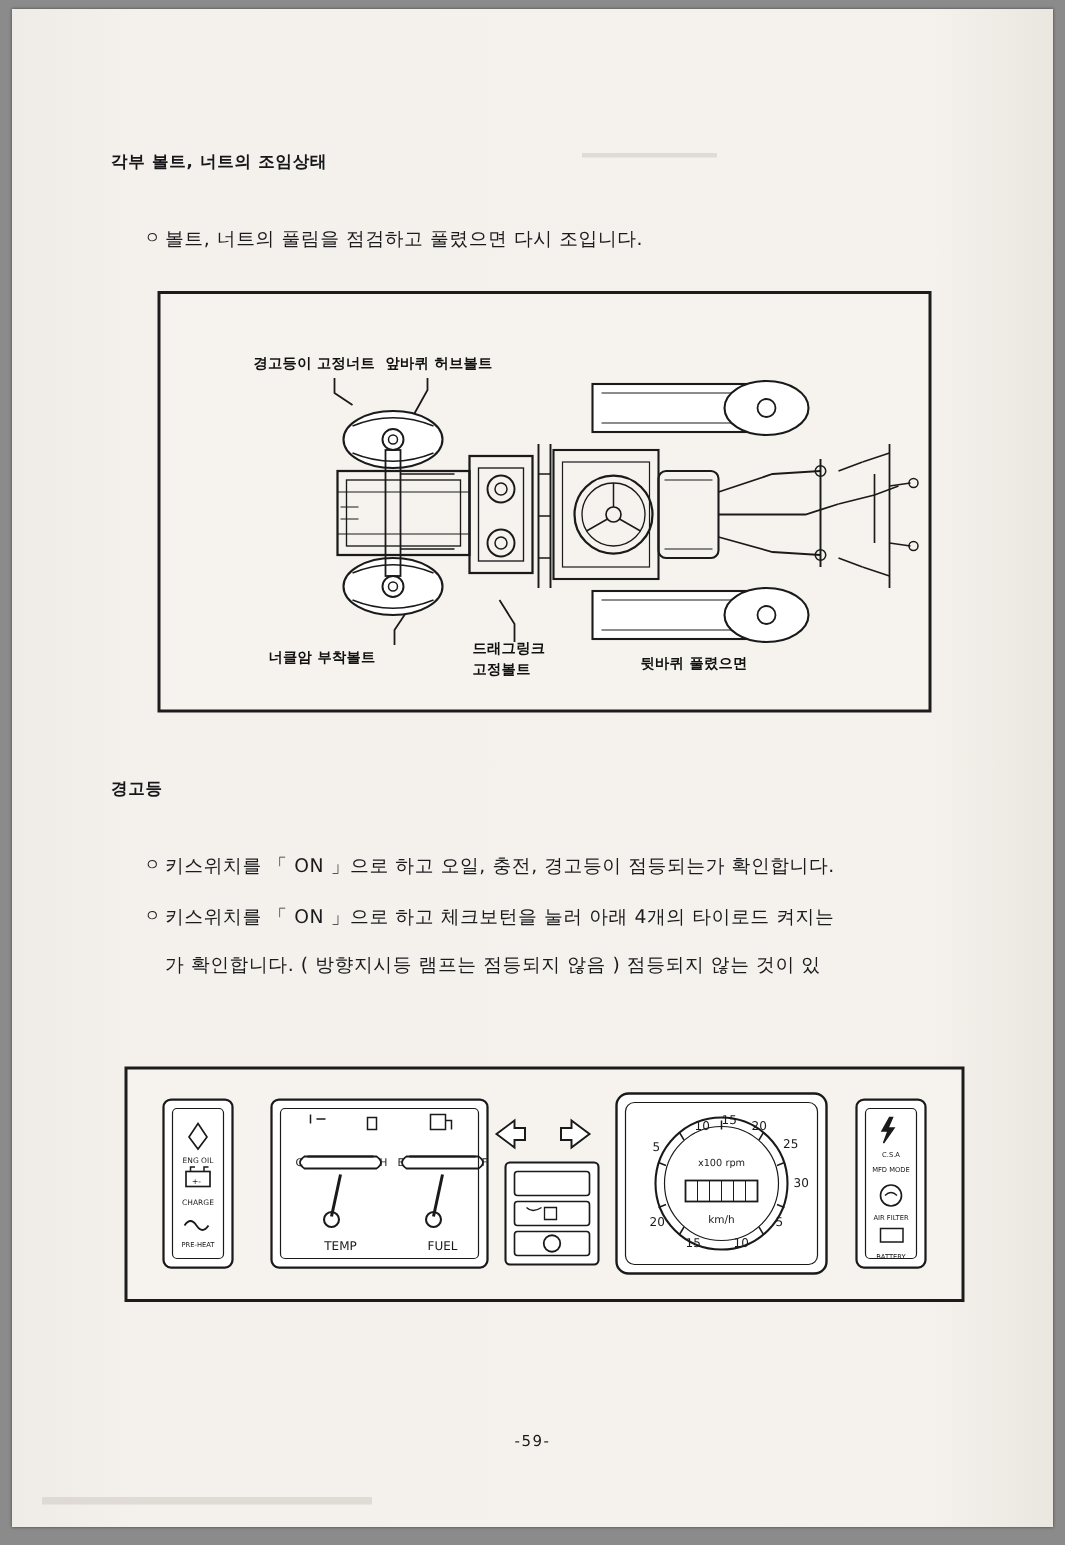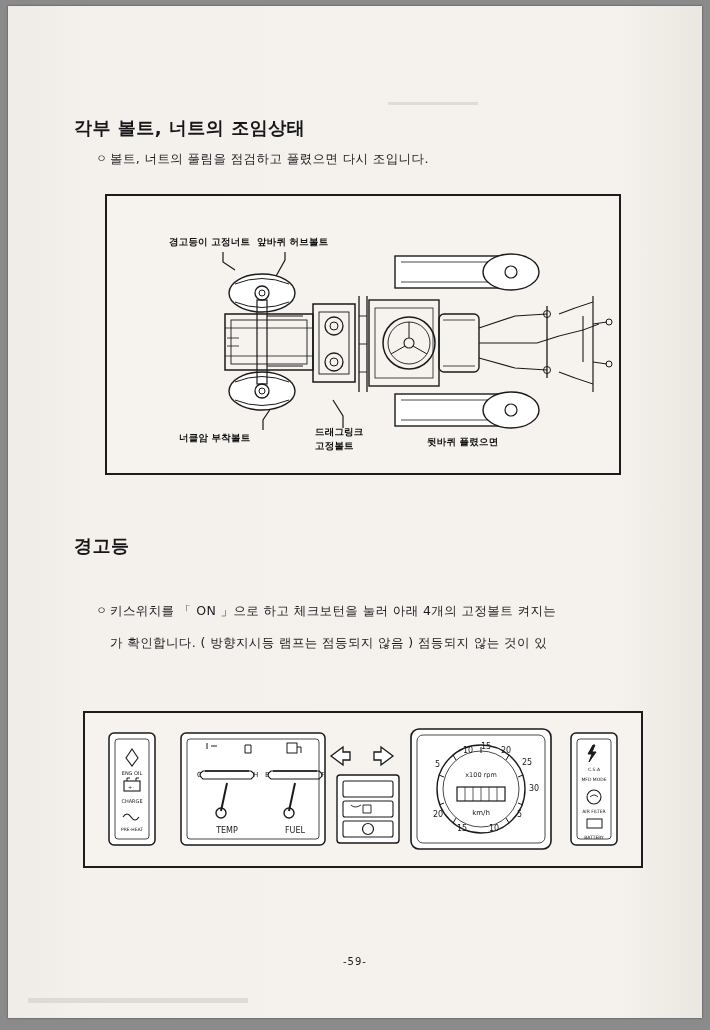--- a/index.html
+++ b/index.html
@@ -25,25 +25,24 @@
   .page-inner {
     position: absolute;
     left: 0; top: 0; right: 0; bottom: 0;
     background: linear-gradient(90deg, #efece7 0%, #f4f1ec 12%, #f5f2ed 88%, #eae7e1 100%);
   }
 
   
   .h-sec {
     position: absolute;
     font-family: "DejaVu Sans", sans-serif;
-    font-size: 18px;
+    font-size: 11px;
     font-weight: bold;
     color: #17171a;
     letter-spacing: 0.5px;
-    margin-top: 16px;
   }
   .bullet {
     position: absolute;
     font-family: "DejaVu Sans", sans-serif;
     font-size: 12.5px;
     color: #1b1b1e;
     letter-spacing: 0.4px;
     line-height: 26px;
   }
   .bullet .mark {
@@ -200,22 +199,25 @@
       <div class="lbl" style="left:62px; top:40px;">경고등이 고정너트</div>
       <div class="lbl" style="left:150px; top:40px;">앞바퀴 허브볼트</div>
       <div class="lbl" style="left:72px; top:236px;">너클암 부착볼트</div>
       <div class="lbl" style="left:208px; top:230px;">드래그링크</div>
       <div class="lbl" style="left:208px; top:244px;">고정볼트</div>
       <div class="lbl" style="left:320px; top:240px;">뒷바퀴 풀렸으면</div>
     </div>
 
     <div class="h-sec" style="left:66px; top:512px;">경고등</div>
 
+    <div class="bullet" style="left:88px; top:558px; width:580px;">
+      <span class="mark">ㅇ</span><span class="txt">키스위치를 「 ON 」으로 하고 오일, 충전, 경고등이 점등되는가 확인합니다.</span>
+    </div>
     <div class="bullet" style="left:88px; top:592px; width:580px;">
-      <span class="mark">ㅇ</span><span class="txt">키스위치를 「 ON 」으로 하고 체크보턴을 눌러 아래 4개의 고정볼트  켜지는</span>
+      <span class="mark">ㅇ</span><span class="txt">키스위치를 「 ON 」으로 하고 체크보턴을 눌러 아래 4개의 타이로드  켜지는</span>
     </div>
     <div class="bullet" style="left:88px; top:624px; width:580px;">
       <span class="mark"></span><span class="txt">가 확인합니다. ( 방향지시등 램프는 점등되지 않음 ) 점등되지 않는 것이  있</span>
     </div>
 
     <div class="fig2">
       <svg width="556" height="153" viewBox="0 0 556 153">
         <g stroke="#1a1a1a" fill="none" stroke-width="1.2" font-family="DejaVu Sans, sans-serif">
 
           <rect x="24" y="20" width="46" height="112" rx="5" stroke-width="1.5" fill="#ffffff"></rect>

